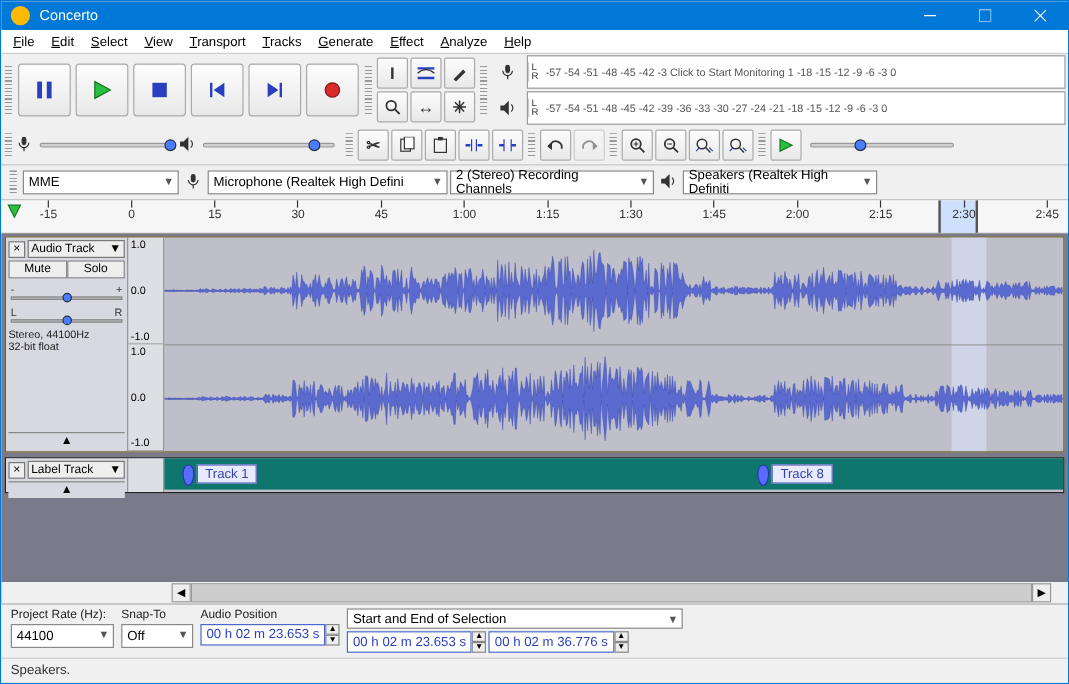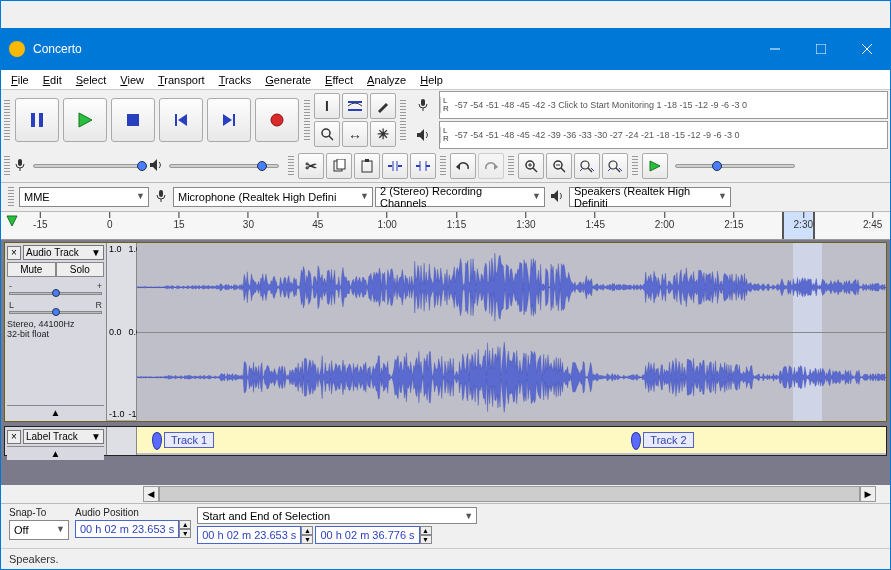--- a/index.html
+++ b/index.html
@@ -1,17 +1,17 @@
 <!DOCTYPE html>
 <html><head>
 <meta charset="utf-8">
 <style>
 * { box-sizing: border-box; margin: 0; padding: 0; }
 body { font-family: "Segoe UI", Tahoma, sans-serif; font-size: 11px; background: #f0f0f0; width: 891px; height: 570px; overflow: hidden; display: flex; flex-direction: column; border: 1px solid #0078d7; }
-.titlebar { background: #0078d7; color: #fff; height: 42px; display: flex; align-items: center; padding: 0 0 0 8px; margin-top: 27px; }
+.titlebar { background: #0078d7; color: #fff; height: 24px; display: flex; align-items: center; padding: 0 0 0 8px; }
 .titlebar .logo { width: 16px; height: 16px; background: #ffb900; border-radius: 50%; margin-right: 8px; position:relative; }
 .titlebar .title { flex: 1; font-size: 12px; }
 .titlebar .winbtn { width: 46px; height: 30px; display: flex; align-items: center; justify-content: center; cursor: pointer; }
 .menubar { background: #fff; border-bottom: 1px solid #ccc; height: 20px; display: flex; align-items: center; padding: 0 4px; gap: 2px; }
 .menubar .menuitem { padding: 2px 6px; cursor: pointer; }
 .menubar .menuitem u { text-decoration: underline; }
 .toolbars { background: #f0f0f0; border-bottom: 1px solid #bbb; display: flex; flex-wrap: wrap; }
 .toolrow { display: flex; align-items: center; }
 .grip { width: 6px; height: 40px; background: repeating-linear-gradient(#999 0 1px, transparent 1px 3px); margin: 2px 3px; cursor: move; flex-shrink:0; }
 .smallgrip { height: 20px; }
@@ -39,29 +39,29 @@
 .xbtn { width:14px; height:14px; border:1px solid #777; background:#eee; display:flex; align-items:center; justify-content:center; font-size:10px; cursor:pointer;}
 .tname { flex:1; border:1px solid #777; background:#eee; padding:1px 2px; font-size:10px; display:flex; justify-content:space-between; cursor:pointer;}
 .mutesolo { display:flex; gap:0; margin-bottom:2px; }
 .mutesolo button { flex:1; font-size:10px; border:1px solid #888; background:#eee; padding:1px; cursor:pointer;}
 .miniSlider { margin:2px 2px; }
 .miniSlider .lbl { display:flex; justify-content:space-between; font-size:9px; color:#333;}
 .miniSlider .tr { height:3px; background:#bbb; border:1px solid #888; position:relative; margin:1px 0;}
 .miniSlider .th { width:8px; height:8px; background:#4a7dff; border:1px solid #234; border-radius:50%; position:absolute; top:-4px; left:50%; transform:translateX(-50%);}
 .panel-info { font-size:9px; color:#222; padding-top:2px;}
 .panel-collapse { text-align:center; border-top:1px solid #888; padding:1px; cursor:pointer; margin-top:auto; background:#d8d8e0;}
-.scale-gutter { width:30px; background:#dedee5; border-right:1px solid #888; font-size:9px; display:flex; flex-direction:row; }
+.scale-gutter { width:30px; background:#dedee5; border-right:1px solid #888; font-size:9px; display:flex; flex-direction:column; }
 .scale-gutter .sg { flex:1; display:flex; flex-direction:column; justify-content:space-between; padding:1px 2px; border-bottom:1px solid #aaa;}
 .waveform-col { flex:1; display:flex; flex-direction:column; }
 .wave-ch { flex:1; position:relative; background:#bfbfc9; border-bottom:1px solid #888;}
 .wave-ch:last-child { border-bottom:none;}
 .wave-ch .zero { position:absolute; left:0; right:0; top:50%; height:1px; background:#6666aa;}
 .wave-ch svg { position:absolute; left:0; top:0; width:100%; height:100%; }
 .wave-sel { position:absolute; top:0; bottom:0; background:rgba(220,230,255,0.55);}
-.label-lane { flex:1; background:#fef9c3; position:relative; height:26px;}
+.label-lane { flex:1; background:#0f766e; position:relative; height:26px;}
 .label-lane .lm { position:absolute; top:2px; display:flex; align-items:center;}
 .label-lane .pin { width:10px; height:18px; background:#5b6aff; border-radius:50% 50% 50% 50% / 40% 40% 60% 60%; border:1px solid #2238aa; margin-top:3px;}
 .label-lane .ltxt { border:1px solid #5560c0; background:#e8eaff; padding:1px 6px; font-size:11px; color:#3344aa; margin-left:2px;}
 .scroll-region { height:18px; background:#f0f0f0; display:flex; align-items:center; padding:0 14px;}
 .scroll-region .sbtn { width:16px; height:16px; border:1px solid #999; background:#eee; display:flex; align-items:center; justify-content:center; cursor:pointer; font-size:9px;}
 .hscroll { flex:1; height:16px; background:#e0e0e0; border:1px solid #999; margin:0 0; position:relative;}
 .hscroll .thumb { position:absolute; left:0; width:100%; top:0; bottom:0; background:#cdcdcd;}
 .statusbar-upper { background:#f0f0f0; border-top:1px solid #bbb; display:flex; align-items:flex-start; padding:3px 8px 4px 8px; gap:6px; }
 .field { display:flex; flex-direction:column; gap:2px; }
 .field-label { font-size:10px; color:#222;}
@@ -439,37 +439,43 @@
       <div class="panel-collapse" style="margin-top:0;">▲</div>
     </div>
     <div class="scale-gutter" style="width:30px;"></div>
     <div class="label-lane">
       <div class="lm" style="left:2%;">
         <div class="pin"></div>
         <div class="ltxt">Track 1</div>
       </div>
       <div class="lm" style="left:66%;">
         <div class="pin"></div>
-        <div class="ltxt">Track 2</div>
+        <div class="ltxt">Track 8</div>
       </div>
     </div>
   </div>
 
   <div style="flex:1;"></div>
   <div class="scroll-region">
     <div style="width:128px;"></div>
     <div class="sbtn">◀</div>
     <div class="hscroll">
         <div class="thumb"></div>
       </div>
     <div class="sbtn">▶</div>
   </div>
 </div>
 
 <div class="statusbar-upper">
+  <div class="field">
+    <div class="field-label">Project Rate (Hz):</div>
+    <div class="combo" style="width:86px;">
+        <span>44100</span>
+      </div>
+  </div>
   <div class="field">
     <div class="field-label">Snap-To</div>
     <div class="combo" style="width:60px;">
         <span>Off</span>
       </div>
   </div>
   <div class="field">
     <div class="field-label">Audio Position</div>
     <div class="spinner">
       <div class="spin-body">

